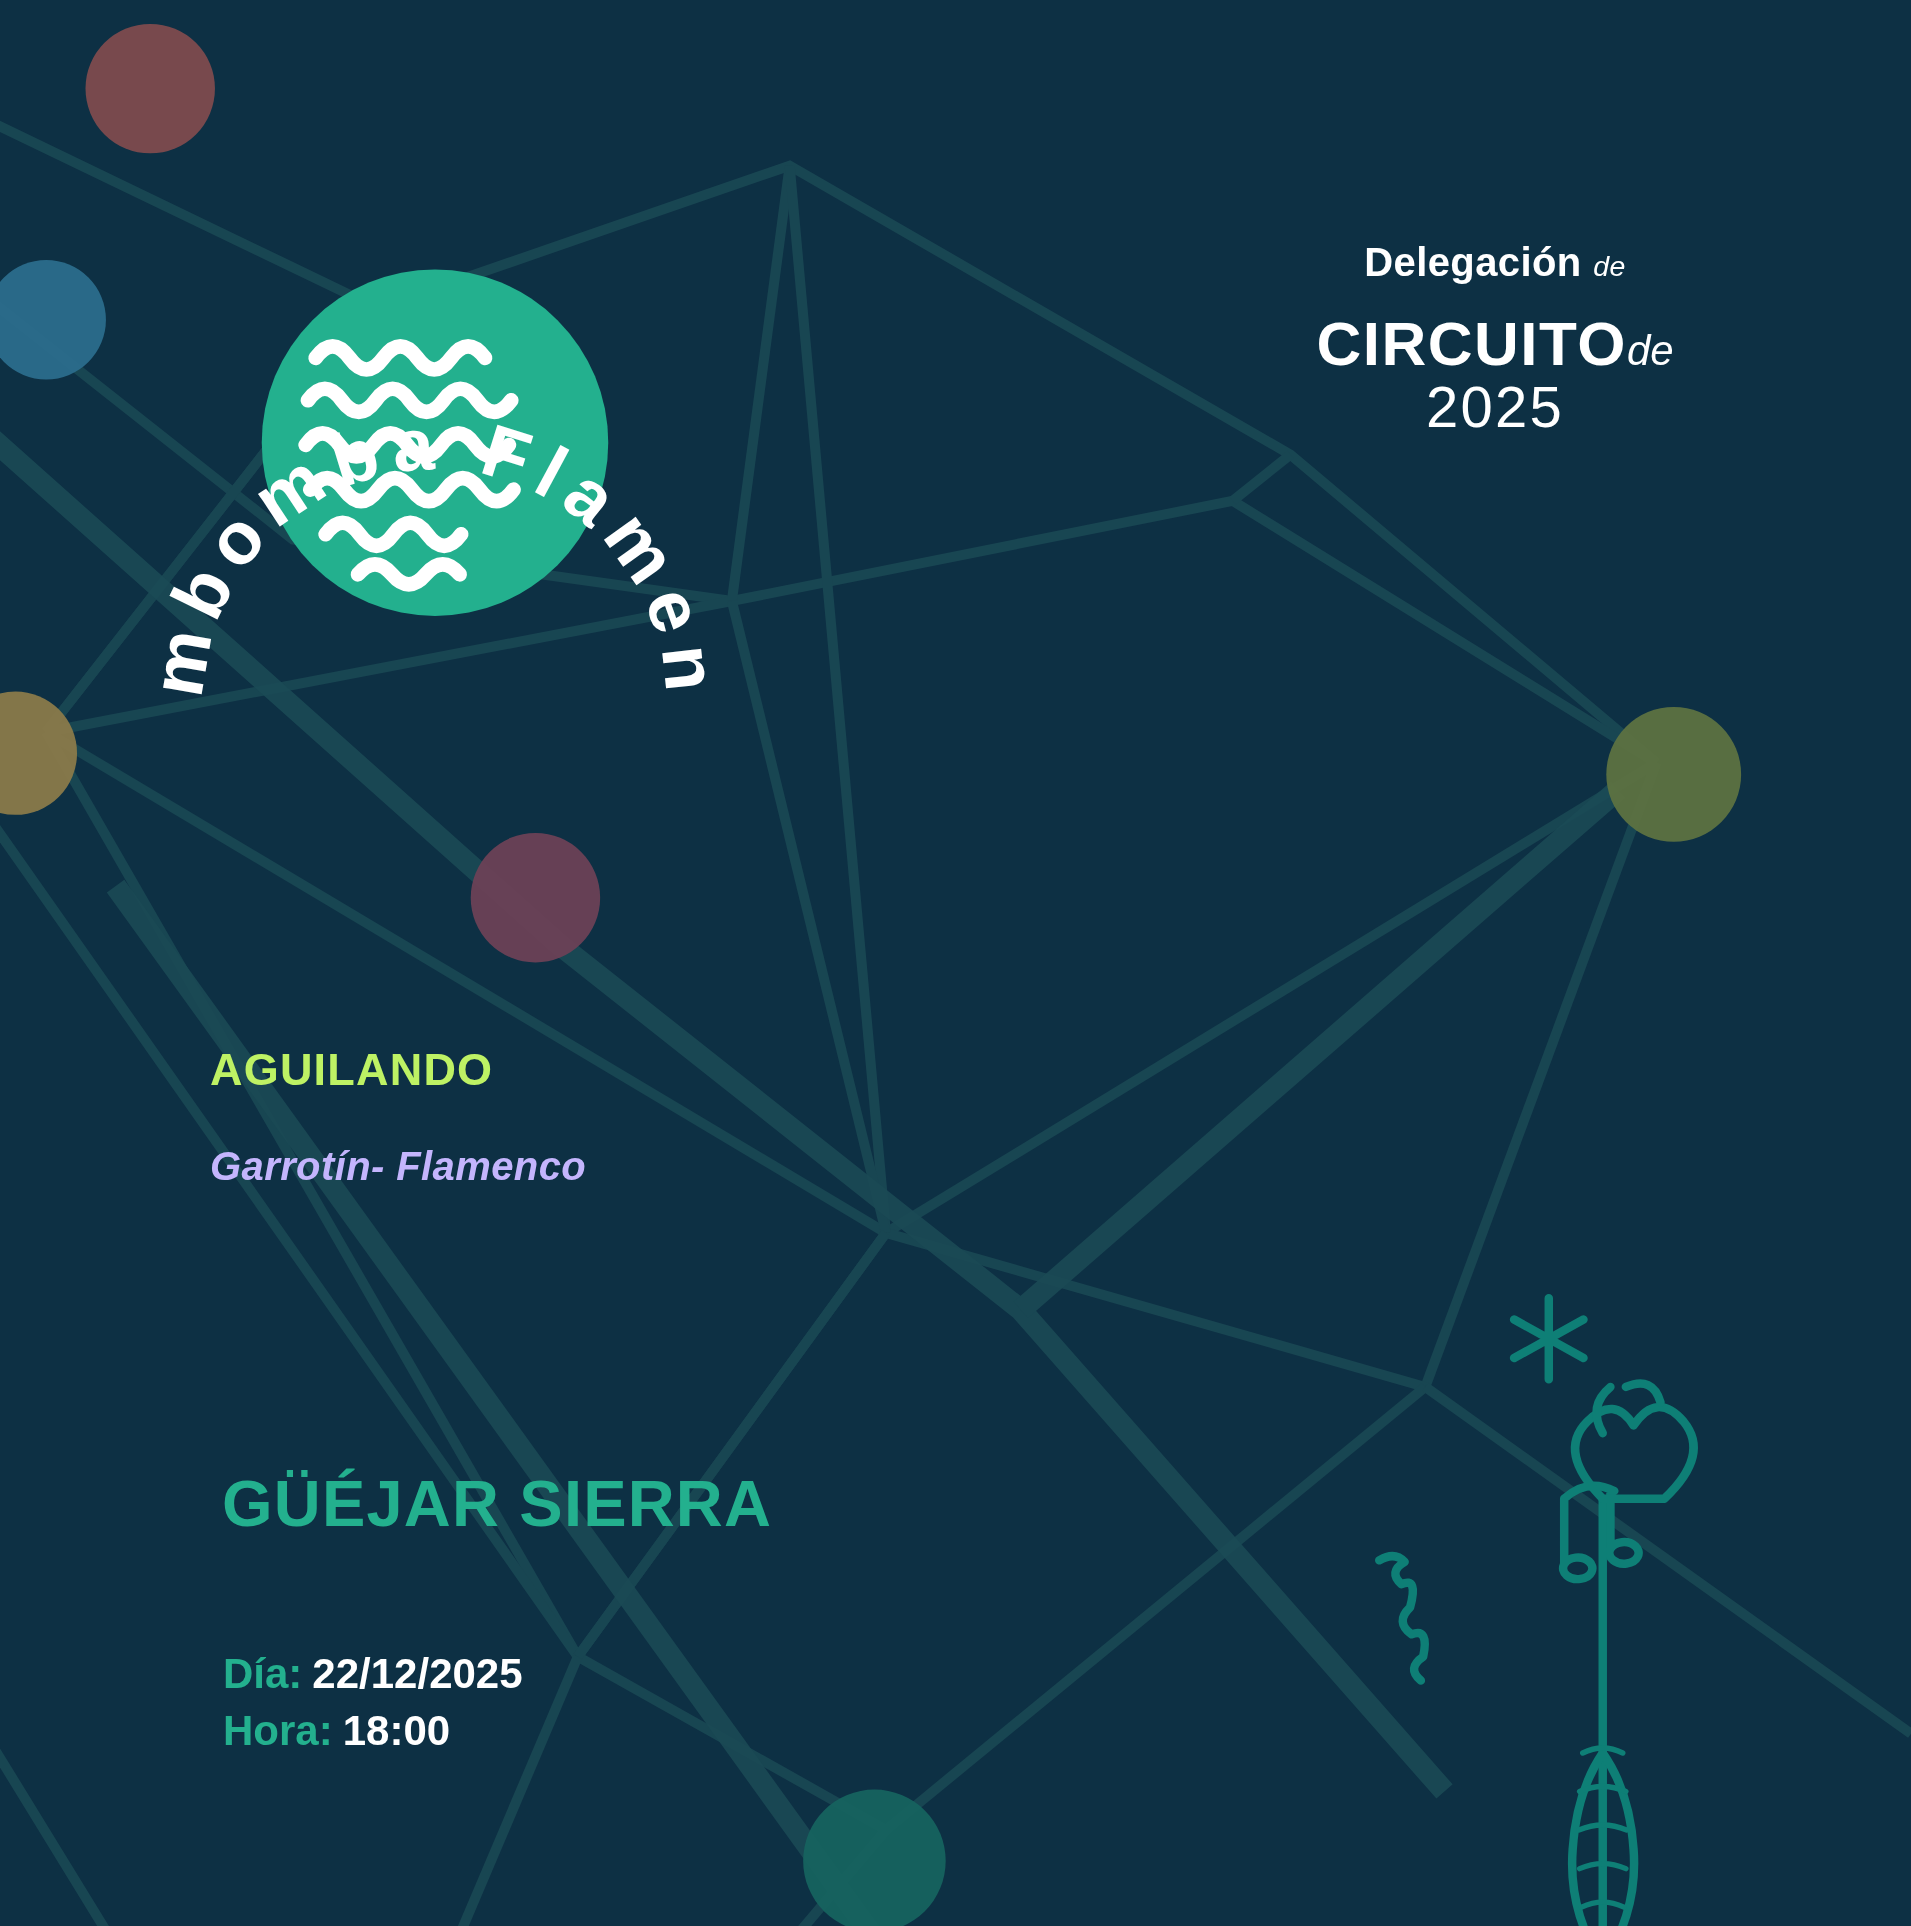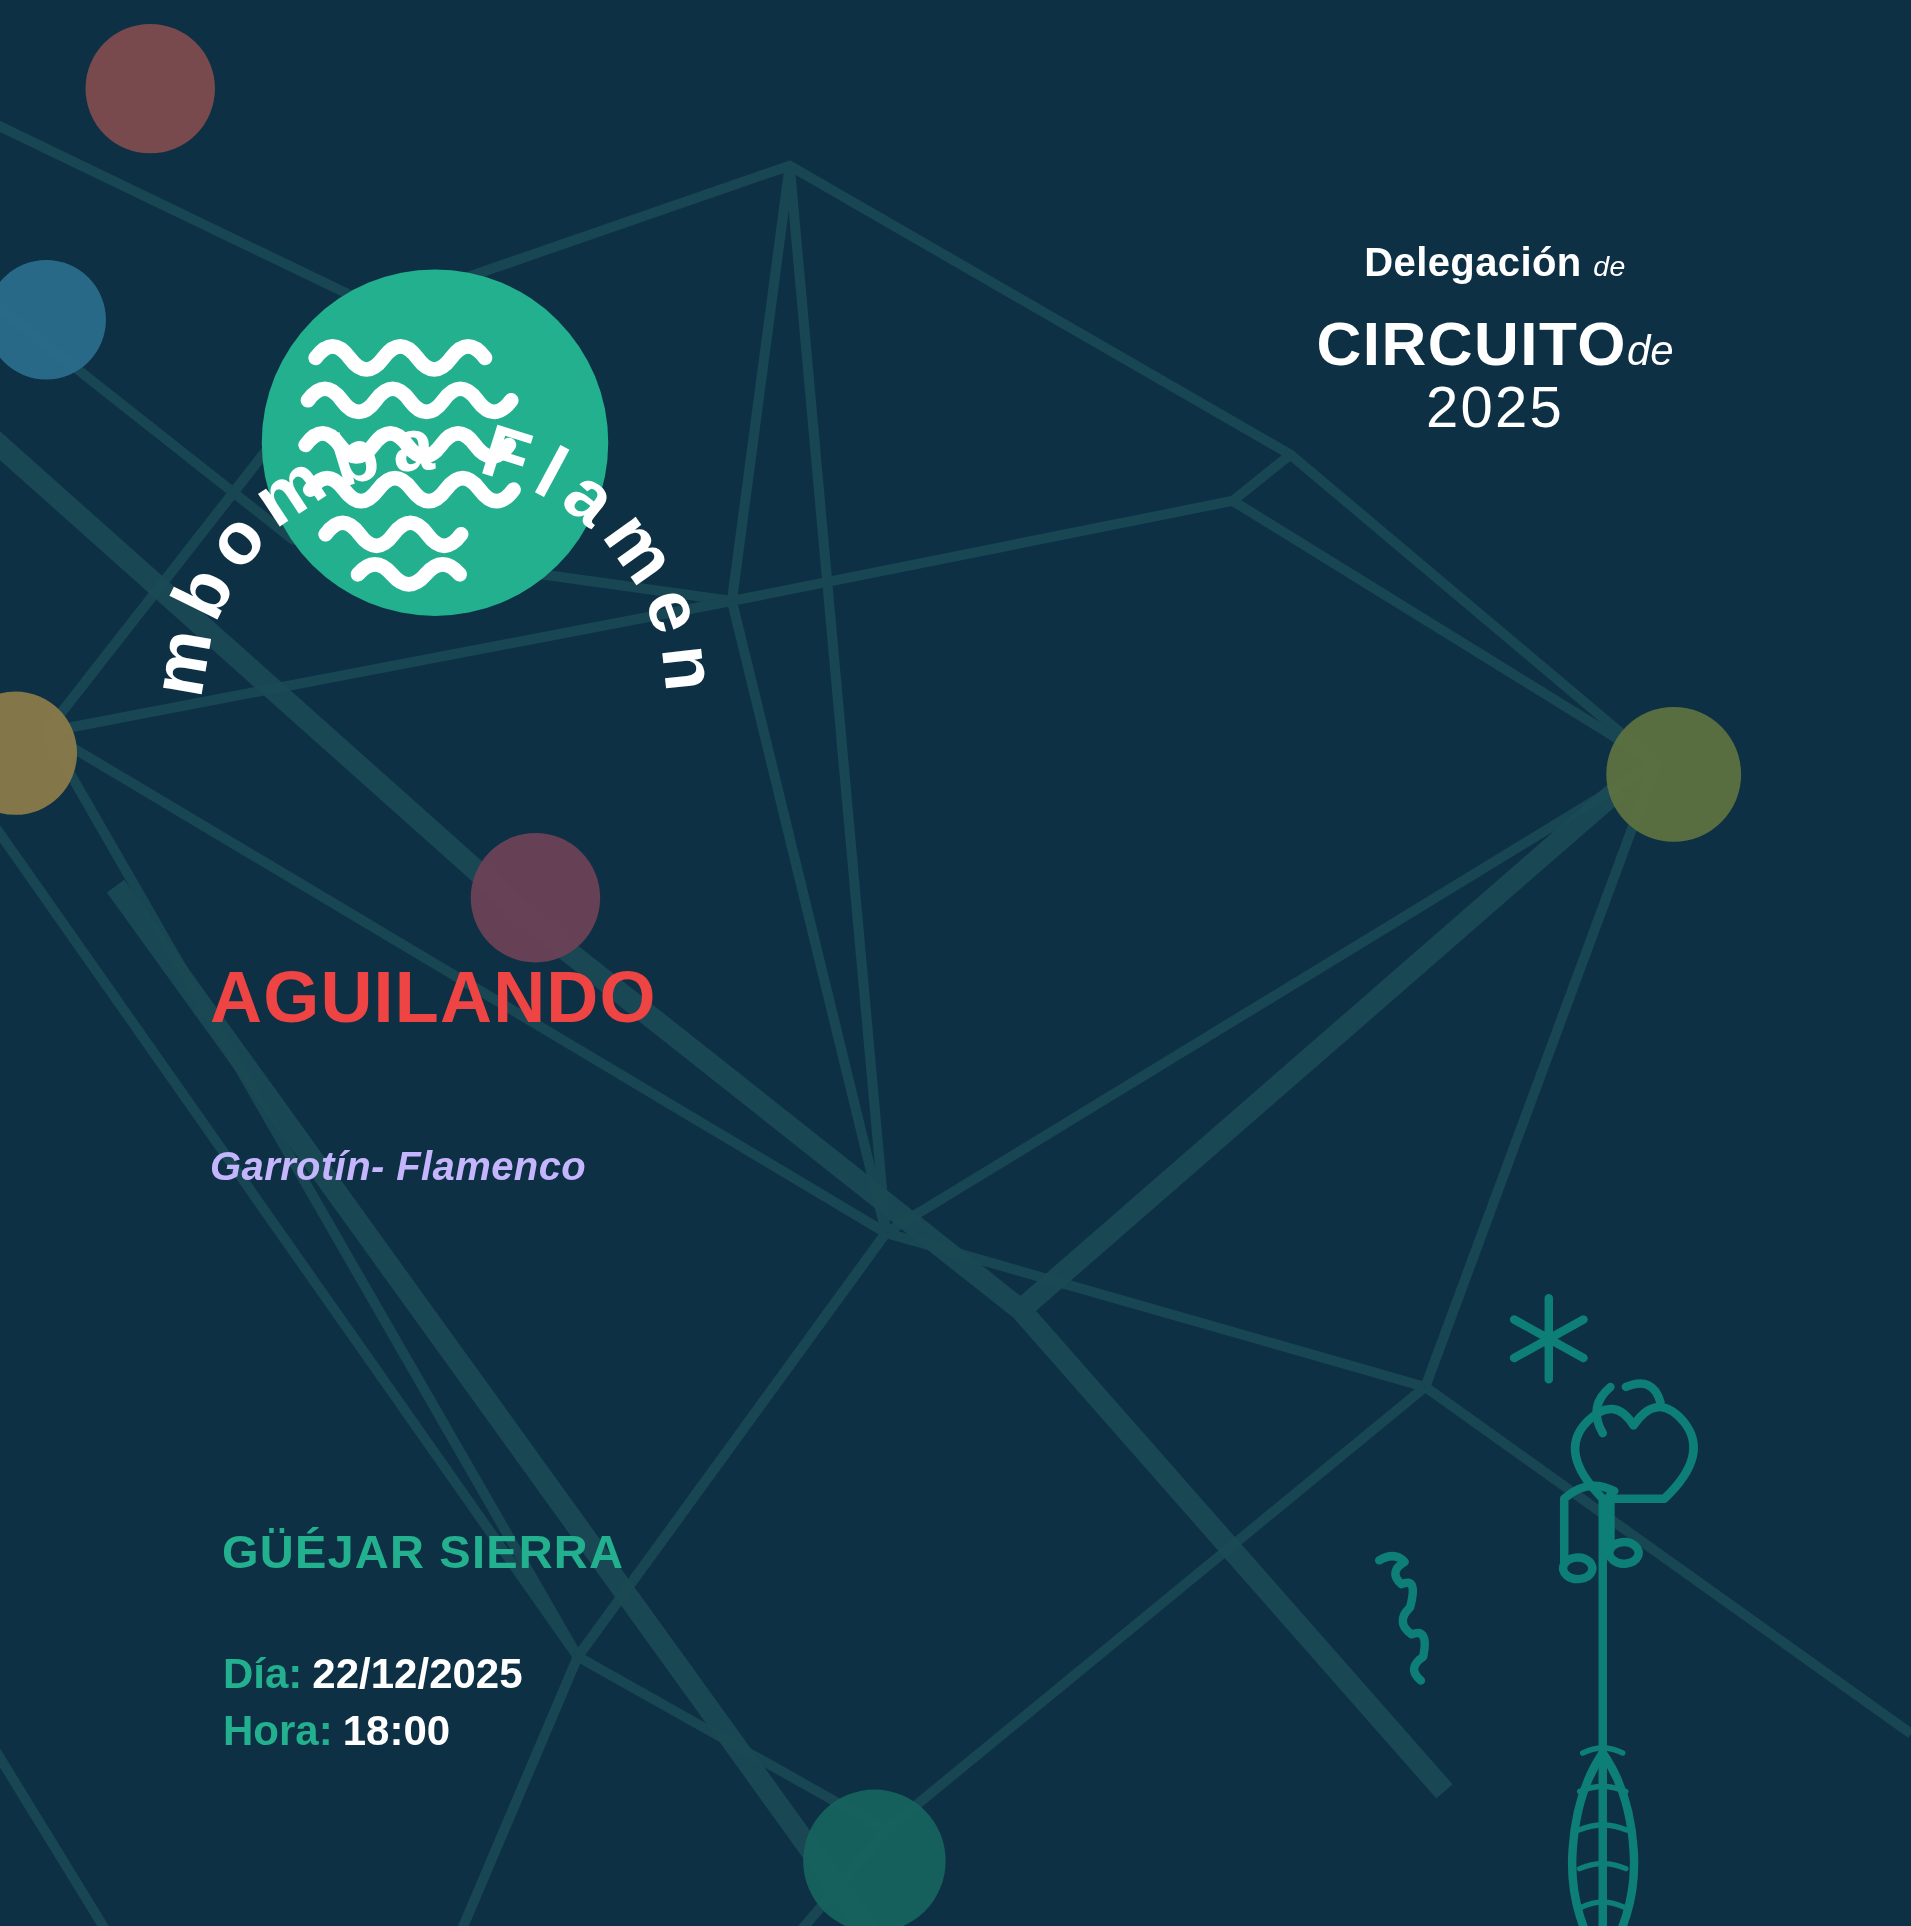--- a/index.html
+++ b/index.html
@@ -70,40 +70,40 @@
   .year {
     font-size:58px;
     font-weight:normal;
     line-height:1.1;
     letter-spacing:2.3px;
   }
 
   
   .show-title {
     position:absolute;
-    left:210px; top:956px;
-    color:#ef4444;
-    font-size:72px;
+    left:210px; top:1044px;
+    color:#bef264;
+    font-size:45px;
     font-weight:bold;
     letter-spacing:1.2px;
   }
   .show-sub {
     position:absolute;
     left:210px; top:1144px;
     color:#c4b5fd;
     font-size:40px;
     font-weight:bold;
     font-style:italic;
     letter-spacing:0.4px;
   }
   .town {
     position:absolute;
-    left:222px; top:1524px;
+    left:222px; top:1466px;
     color:#23b08e;
-    font-size:47px;
+    font-size:65px;
     font-weight:bold;
     letter-spacing:1.2px;
   }
   .details {
     position:absolute;
     left:223px; top:1645px;
     color:#ffffff;
   }
   .drow {
     display:flex;

